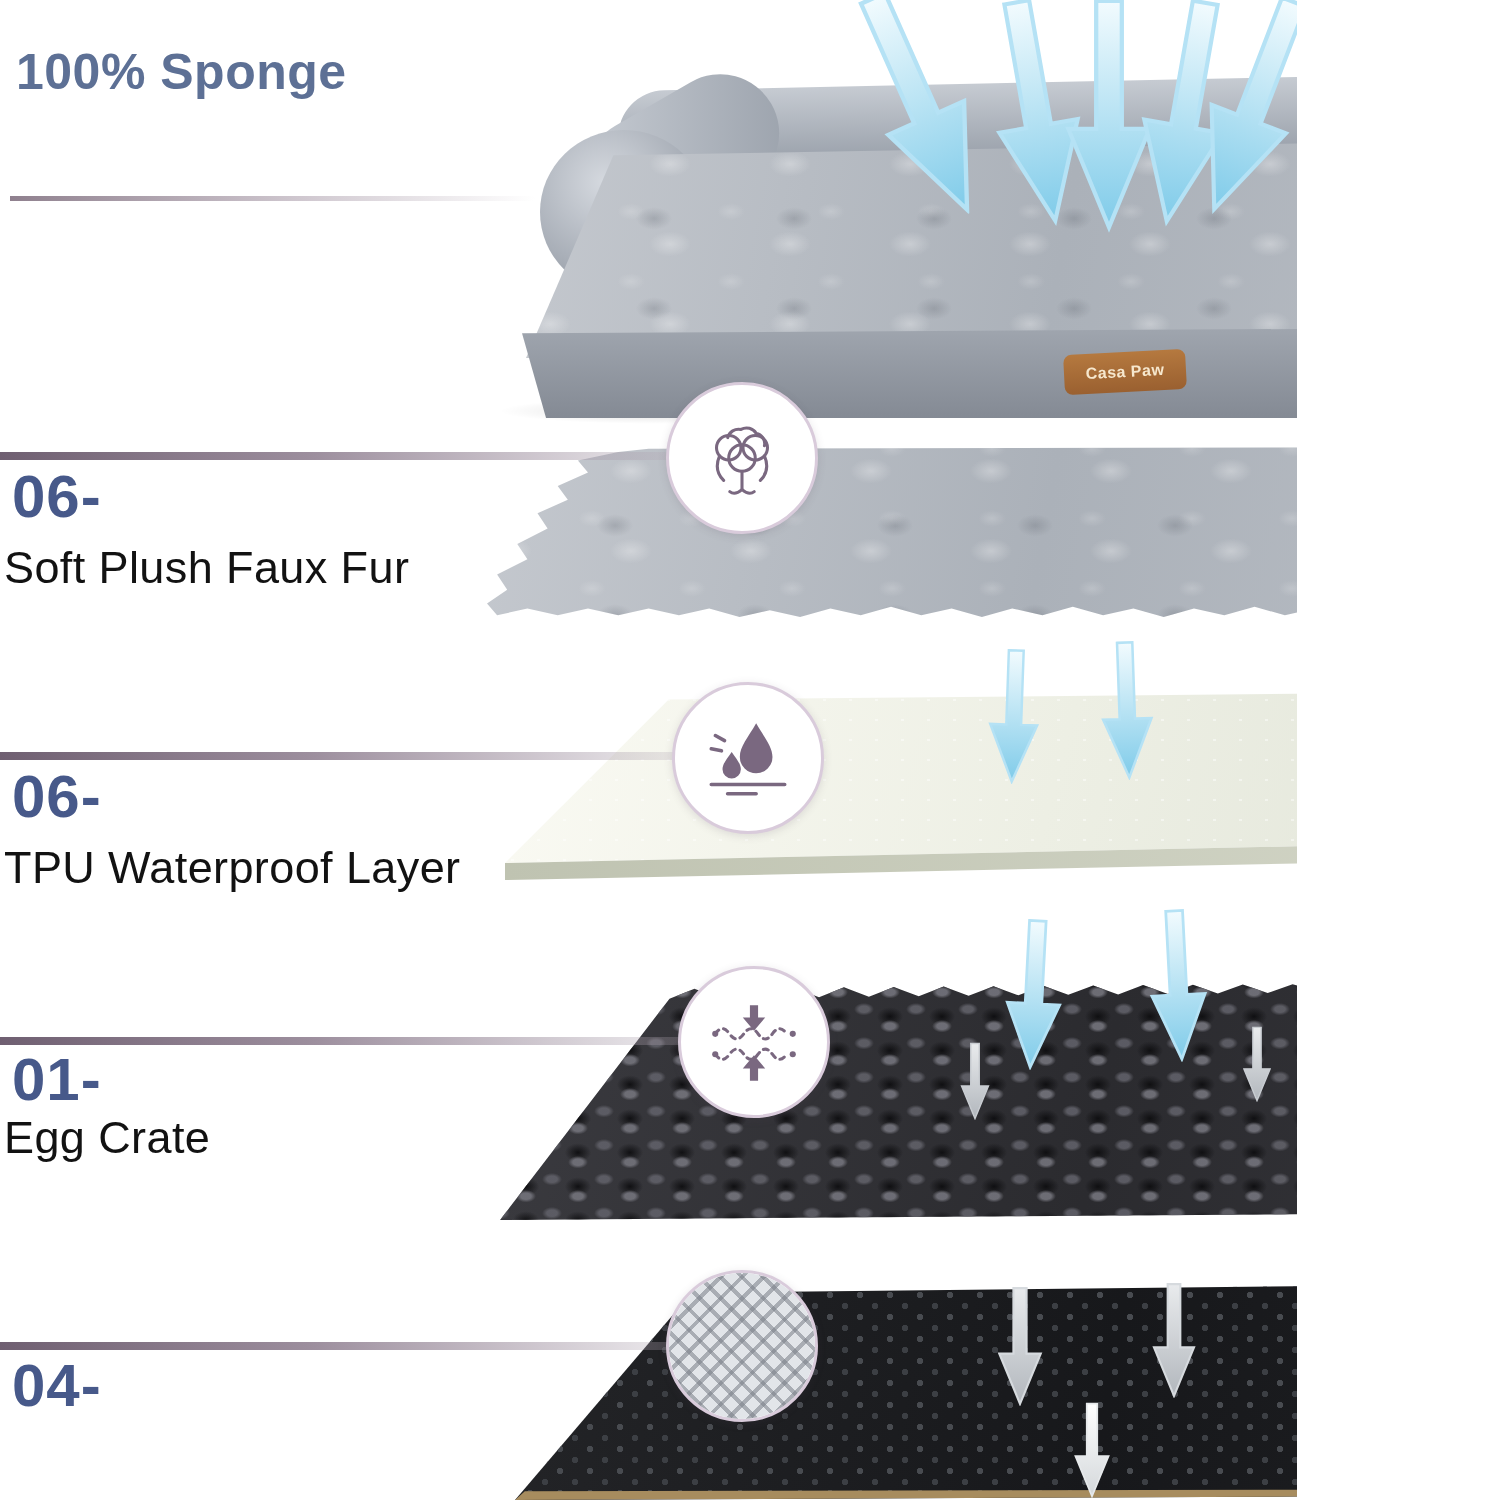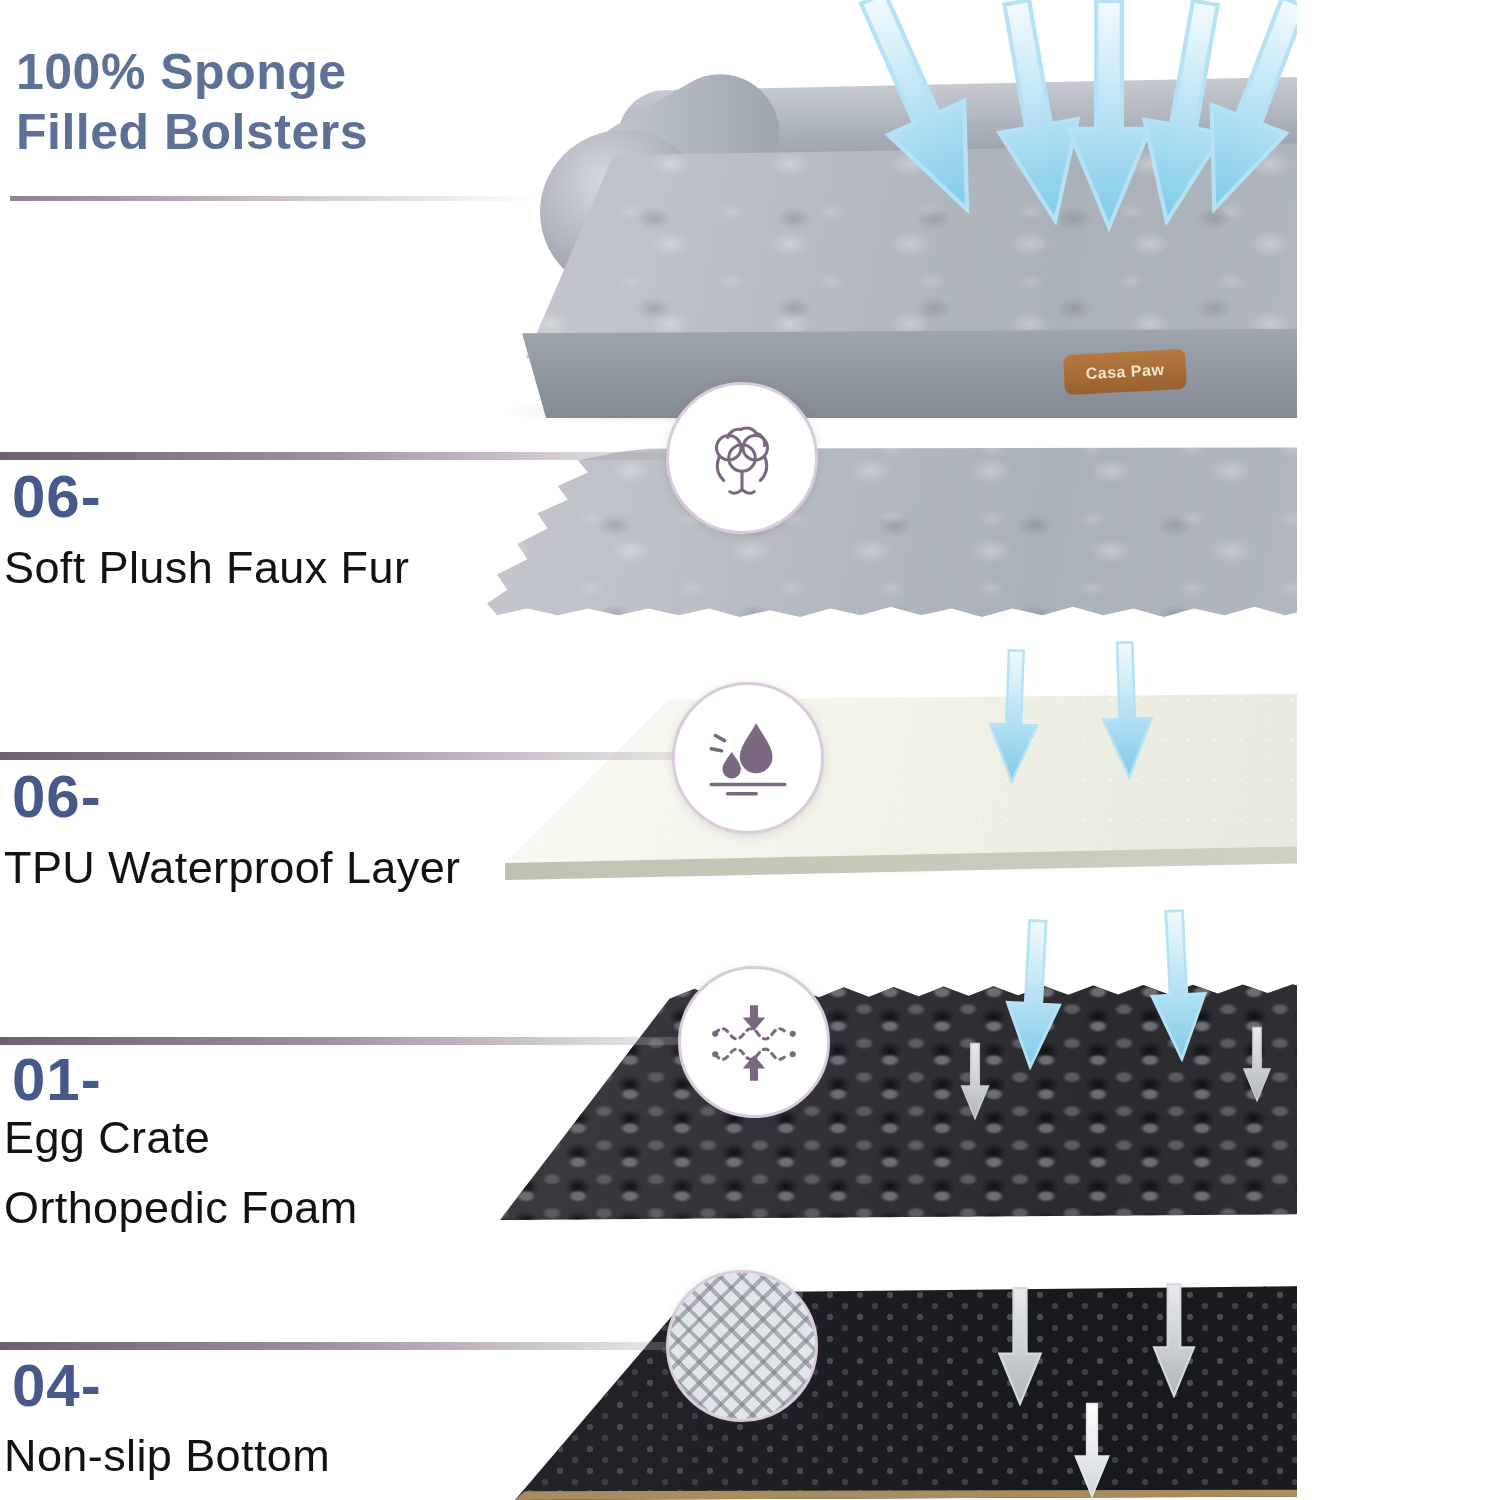--- a/index.html
+++ b/index.html
@@ -121,21 +121,20 @@
       <stop offset="0%" stop-color="#ffffff"></stop>
         <stop offset="100%" stop-color="#d4d8db"></stop>
     </linearGradient>
   </defs>
 </svg>
 
 <div class="canvas">
 
   <div class="abs title">
     <span>100% Sponge</span>
-    <span>Filled Bolsters</span>
   </div>
   <div class="abs title-rule"></div>
 
   <div class="abs bed">
     <div class="bed-shadow"></div>
     <div class="bolster-back"></div>
     <div class="bolster-side"></div>
     <div class="bolster-end"></div>
     <div class="bed-surface plush"></div>
     <div class="bed-front"></div>
@@ -213,21 +212,20 @@
     </svg>
   <svg class="arrow" style="left:1240px;top:1026px;width:34px;height:76px" viewBox="0 0 44 110">
       <path d="M16 2 H28 V62 H41 L22 108 L3 62 H16 Z" fill="url(#g-gray)" stroke="#c9cdd2" stroke-width="2"></path>
     </svg>
   <svg class="arrow" style="left:1352px;top:1058px;width:30px;height:64px" viewBox="0 0 44 110">
       <path d="M16 2 H28 V62 H41 L22 108 L3 62 H16 Z" fill="url(#g-gray)" stroke="#c9cdd2" stroke-width="2"></path>
     </svg>
   <div class="abs rule rule3"></div>
   <div class="abs num num3">01-</div>
   <div class="abs lab lab3a">Egg Crate</div>
-  <div class="abs lab lab3b">Orthopedic Foam</div>
   <div class="abs circle circ3">
     <svg viewBox="0 0 100 100">
       <g fill="none" stroke="#7a6880" stroke-width="3" stroke-linecap="round" stroke-dasharray="5 5">
         <path d="M12 42 q7 -10 14 0 t14 0 t14 0 t14 0 t14 0"></path>
         <path d="M12 62 q7 10 14 0 t14 0 t14 0 t14 0 t14 0"></path>
       </g>
       <g fill="#7a6880">
         <circle cx="12" cy="42" r="3"></circle>
           <circle cx="88" cy="42" r="3"></circle>
         <circle cx="12" cy="62" r="3"></circle>
@@ -243,18 +241,17 @@
       <path d="M16 2 H28 V62 H41 L22 108 L3 62 H16 Z" fill="url(#g-gray)" stroke="#d6dade" stroke-width="2"></path>
     </svg>
   <svg class="arrow" style="left:1146px;top:1282px;width:56px;height:116px" viewBox="0 0 44 110">
       <path d="M16 2 H28 V62 H41 L22 108 L3 62 H16 Z" fill="url(#g-gray)" stroke="#d6dade" stroke-width="2"></path>
     </svg>
   <svg class="arrow" style="left:1068px;top:1402px;width:48px;height:96px" viewBox="0 0 44 110">
       <path d="M16 2 H28 V62 H41 L22 108 L3 62 H16 Z" fill="url(#g-white)" stroke="#e6e9eb" stroke-width="2"></path>
     </svg>
   <div class="abs rule rule4"></div>
   <div class="abs num num4">04-</div>
-  <div class="abs lab lab4">Non-slip Bottom</div>
   <div class="abs circle circ4">
     <div class="plate-fill"></div>
   </div>
 
 </div>
 
 </body></html>

